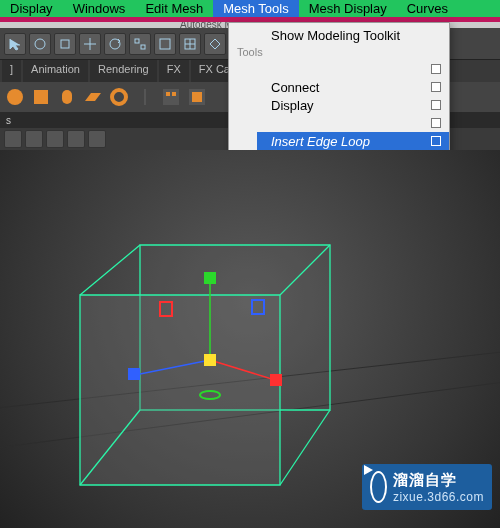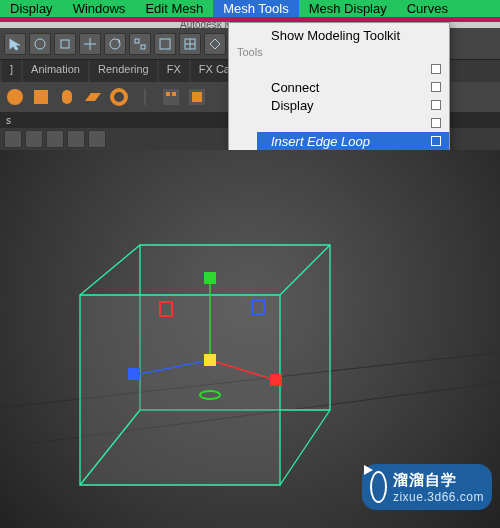--- a/index.html
+++ b/index.html
@@ -33,21 +33,21 @@
   .dropdown .dd-item.highlight { background:#2a6fd6; color:#fff;font-style:italic; }
   .dropdown .dd-section { font-size:11px; color:#888; padding:2px 0 2px 8px; }
   .dropdown .opt-box { position:absolute; right:8px; width:10px; height:10px; border:1px solid #777; background:#fff; }
   .dropdown .dd-item.highlight .opt-box { border-color:#fff; background:transparent; }
   .dropdown .arrow { position:absolute; right:10px; font-size:10px; }
 
   
   .viewport { position:absolute; left:0; top:150px; width:500px; height:378px; background: radial-gradient(circle at 50% 40%, #5a5a5a 0%, #343434 70%, #222 100%); }
   .viewport svg { position:absolute; left:0; top:0; }
 
-  .watermark { position:absolute; right:8px; bottom:18px; width:130px; height:46px; background:#1d5e9e; border-radius:14px; display:flex; align-items:center; padding:4px 8px; color:#fff; gap:6px; }
+  .watermark { position:absolute; right:8px; bottom:18px; width:130px; height:46px; background:#1d5e9e; border-radius:3px; display:flex; align-items:center; padding:4px 8px; color:#fff; gap:6px; }
   .watermark .play { width:32px;height:32px;border:2px solid #fff;border-radius:50%;display:flex;align-items:center;justify-content:center; }
   .watermark .cn { font-size:15px; font-weight:600; letter-spacing:1px; }
   .watermark .sub { font-size:12px; letter-spacing:0.5px; color:#cde3f7; }
 </style>
 </head>
 <body>
 
 <div class="menubar">
   <div class="menu-item">Display</div>
   <div class="menu-item">Windows</div>

